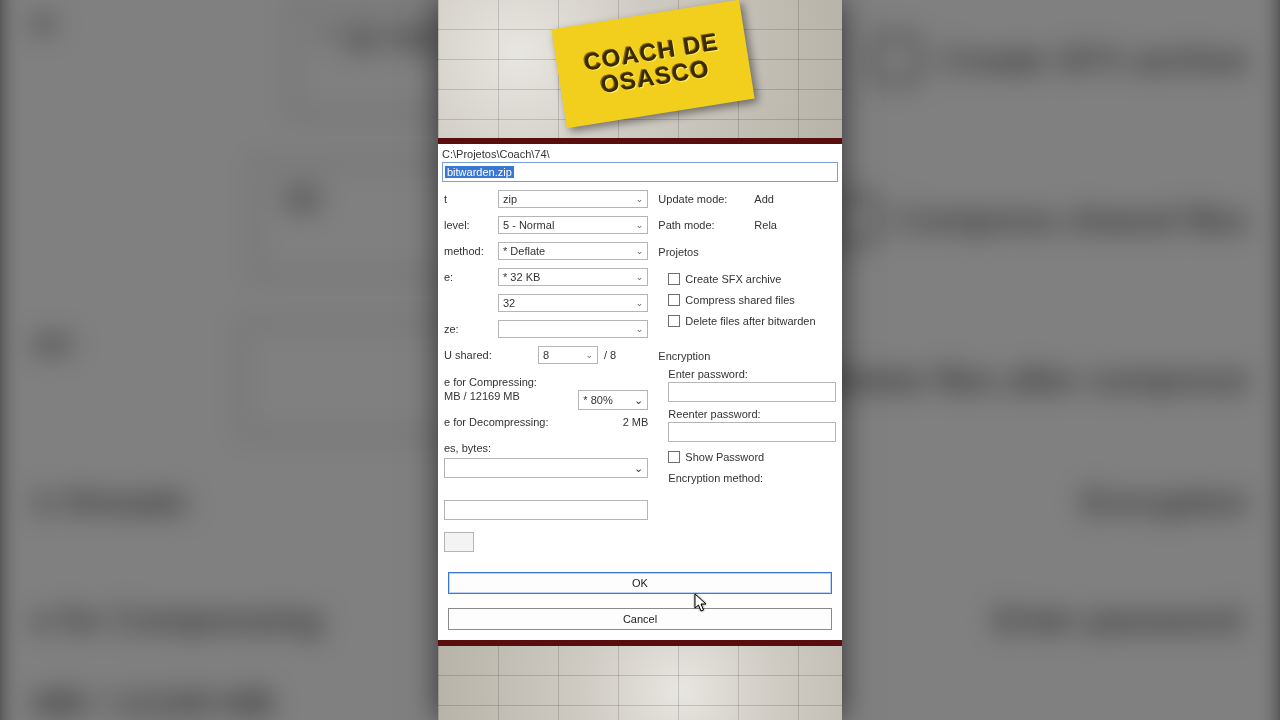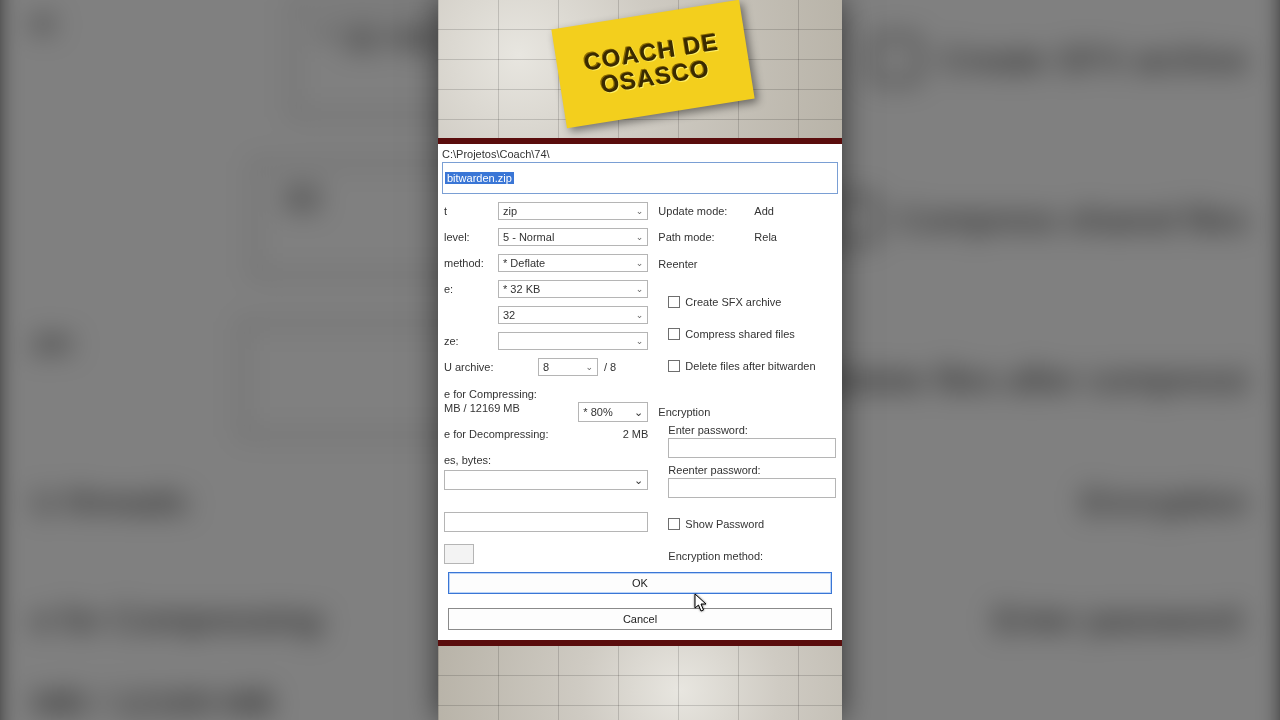--- a/index.html
+++ b/index.html
@@ -60,21 +60,21 @@
 }
 
 
 .dialog {
   flex: 1; background: #fff; font-size: 11px; color: #333;
   display: flex; flex-direction: column;
   overflow: hidden;
 }
 .path-row { padding: 4px 4px 0 4px; color:#333; font-size:11px; }
 .archive-input {
-  margin: 2px 4px 6px 4px; height: 32px;
+  margin: 2px 4px 6px 4px; height: 20px;
   border: 1px solid #7a9fd4; background: #fff;
   display: flex; align-items: center; padding: 0 2px;
 }
 .archive-input .selected {
   background: #3a76d6; color: #fff; padding: 0 2px; font-size: 11px;
 }
 
 .cols { flex:1; display:flex; gap:10px; padding: 0 6px; overflow:hidden; }
 .left-col { flex: 1.15; display:flex; flex-direction:column; gap:4px; }
 .right-col { flex: 1; display:flex; flex-direction:column; gap:4px; }
@@ -103,21 +103,21 @@
 
 .params-input { margin-top:18px; width:100%; height:20px; border:1px solid #b5b5b5; background:#fff; }
 .small-btn { margin-top:8px; width:30px; height:20px; border:1px solid #b5b5b5; background:#f3f3f3; }
 
 
 .rrow { display:flex; align-items:center; gap:18px; min-height:22px; }
 .rlabel { flex:0 0 78px; color:#333; }
 .rinput-text { flex:1; text-align:left; color:#333; white-space:nowrap; overflow:hidden; }
 
 .group-title { color:#333; margin:6px 0 2px 0; }
-.chk { display:flex; align-items:flex-end; gap:5px; margin:20px 0; cursor:pointer; }
+.chk { display:flex; align-items:flex-end; gap:5px; margin:9px 0; cursor:pointer; }
 .chkbox { width:12px; height:12px; border:1px solid #6e6e6e; background:#fff; flex:0 0 12px; }
 .chk-label { color:#333; white-space:nowrap; overflow:hidden; }
 
 .group-indent { padding-left:10px; }
 
 .pw-input { width:100%; height:20px; border:1px solid #b5b5b5; background:#fff; margin:2px 0 6px 0; }
 
 
 .btn-row {
   display:flex; justify-content:flex-end; gap:14px;
@@ -259,21 +259,21 @@
 
         <div class="frow">
           <span class="flabel cut">ze:</span>
           <div class="select">
             <span></span>
             <span class="chev">⌄</span>
           </div>
         </div>
 
         <div class="frow">
-          <span class="flabel">U archive:</span>
+          <span class="flabel">U shared:</span>
           <div class="threads-wrap">
             <div class="select">
               <span>8</span>
               <span class="chev">⌄</span>
             </div>
             <span class="threads-after">/ 8</span>
           </div>
         </div>
 
         <div class="mem-block">
@@ -307,21 +307,21 @@
 
         <div class="rrow">
           <span class="rlabel">Update mode:</span>
           <span class="rinput-text">Add</span>
         </div>
         <div class="rrow">
           <span class="rlabel">Path mode:</span>
           <span class="rinput-text">Rela</span>
         </div>
 
-        <div class="group-title">Reenter</div>
+        <div class="group-title">Projetos</div>
         <div class="group-indent">
           <div class="chk">
             <span class="chkbox"></span>
             <span class="chk-label">Create SFX archive</span>
           </div>
           <div class="chk">
             <span class="chkbox"></span>
             <span class="chk-label">Compress shared files</span>
           </div>
           <div class="chk">

